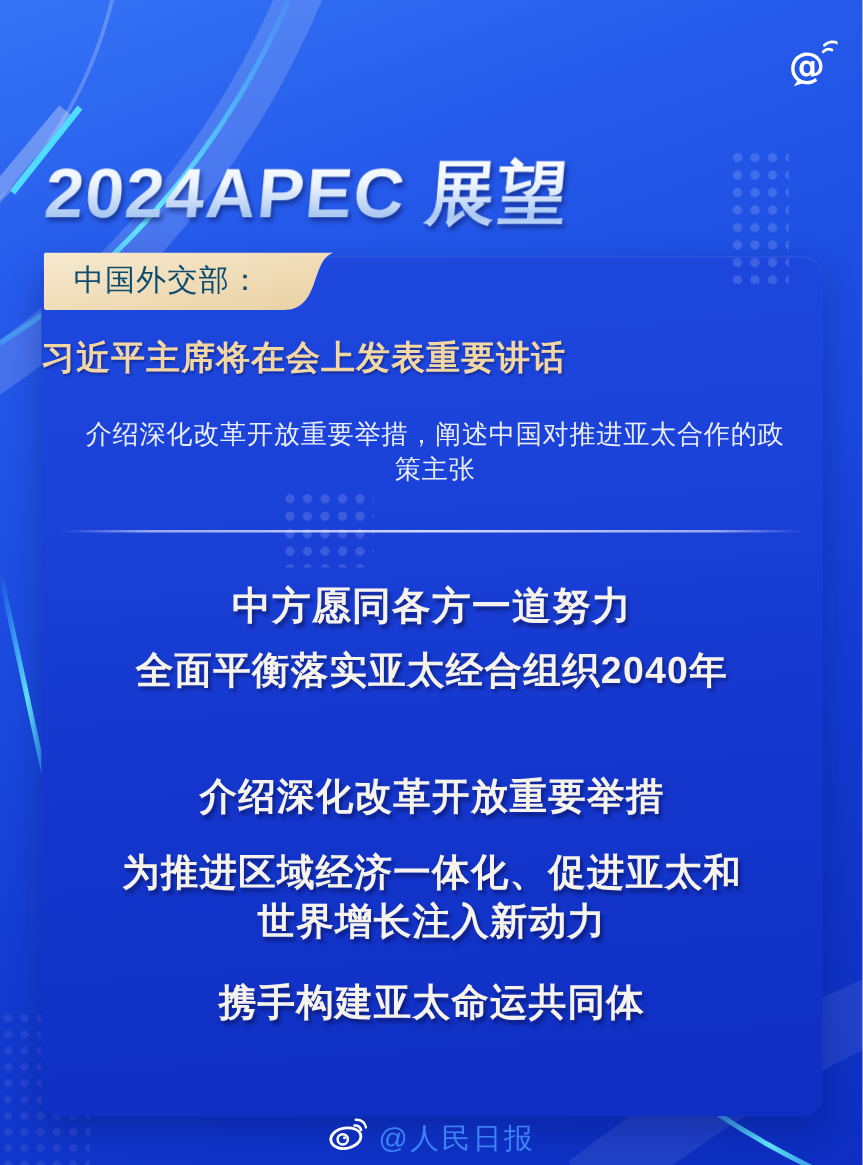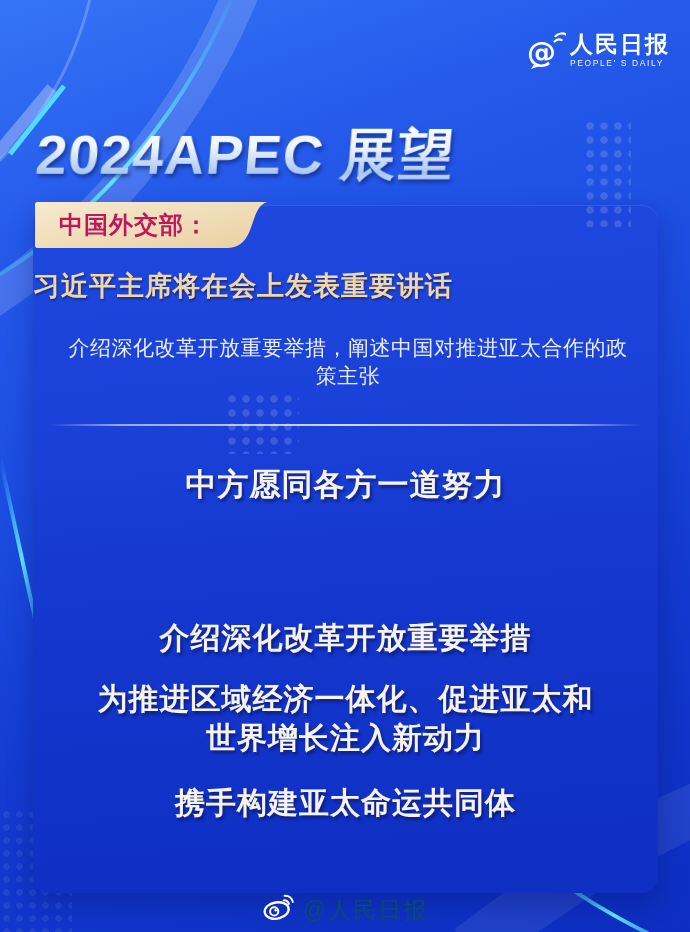--- a/index.html
+++ b/index.html
@@ -32,21 +32,21 @@
     border-radius:16px;
     background:linear-gradient(176deg,#1e48de 0%,#1a41d8 30%,#1436cc 60%,#0f2fc2 100%);
     box-shadow:inset 0 1px 0 rgba(255,255,255,.10),0 10px 26px rgba(0,12,90,.30);
   }
   
   .badge{position:absolute;left:35px;top:202px;width:232px;height:46px;z-index:5;}
   .badge svg{position:absolute;left:0;top:0;}
   .badge-label{
     position:relative;z-index:2;display:block;
     padding-left:24px;line-height:46px;
-    font-size:24px;font-weight:bold;color:#be185d;letter-spacing:1px;
+    font-size:24px;font-weight:normal;color:#0c4a6e;letter-spacing:1px;
   }
   
   .headline{
     position:absolute;left:0;top:63px;width:100%;text-align:left;
     font-size:27px;font-weight:bold;color:#f3d7a2;letter-spacing:1px;
     text-shadow:1px 2px 2px rgba(10,15,70,.45);
   }
   .description{
     position:absolute;left:27px;top:129px;width:576px;
     font-size:21px;line-height:1.33;color:#e9edfb;letter-spacing:.5px;text-align:center;
@@ -69,21 +69,21 @@
   .dots-faint{
     position:absolute;
     background-image:radial-gradient(rgba(255,255,255,.07) 3px,rgba(255,255,255,0) 3.6px);
     background-size:13px 13px;
   }
   
   .footer{
     position:absolute;left:0;top:888px;width:100%;height:44px;
     display:flex;align-items:center;justify-content:center;gap:9px;
   }
-  .footer-handle{font-size:23px;color:#0c4a6e;letter-spacing:2px;}
+  .footer-handle{font-size:23px;color:#3b82f6;letter-spacing:2px;}
 </style>
 </head>
 <body>
 
 <svg id="bg-decor" viewBox="0 0 690 932">
   <defs>
     <linearGradient id="cyGrad" x1="0" y1="1" x2="1" y2="0">
       <stop offset="0" stop-color="#39d6ff" stop-opacity="0"></stop>
       <stop offset="0.5" stop-color="#66ecff"></stop>
       <stop offset="1" stop-color="#39d6ff" stop-opacity="0"></stop>
@@ -112,44 +112,41 @@
 
 <div class="brand">
   <span>
     <svg width="40" height="38" viewBox="0 0 40 38">
       <text x="1" y="30" font-size="29" font-weight="bold" fill="#ffffff" font-family="'DejaVu Sans',sans-serif">@</text>
       <path d="M28.5 9.5 C30.4 7.4 33.2 6.9 35.6 8.0" stroke="#fff" stroke-width="2.2" fill="none" stroke-linecap="round"></path>
       <path d="M29.5 4.2 C32.6 1.0 37.4 0.6 40.4 2.8" stroke="#fff" stroke-width="2.2" fill="none" stroke-linecap="round"></path>
       <path d="M9 31 L5 37 L14 34 Z" fill="#fff"></path>
     </svg>
   </span>
-  <span style="display:flex;flex-direction:column;">
-    <span class="brand-cn">人民日报</span>
-    <span class="brand-en">PEOPLE' S DAILY</span>
-  </span>
 </div>
 
 <div class="main-title">2024APEC 展望</div>
 
 <div class="card">
 
   <div class="dots" style="left:550px;top:-86px;width:48px;height:108px;"></div>
 
   <div class="headline">习近平主席将在会上发表重要讲话</div>
 
   <div class="description">介绍深化改革开放重要举措，阐述中国对推进亚太合作的政策主张</div>
 
   <div class="dots" style="left:192px;top:187px;width:74px;height:62px;"></div>
   <div class="divider"></div>
 
   <div class="stmt" style="top:260px;font-size:31px;">
     <div>中方愿同各方一道努力</div>
   </div>
 
   <div class="stmt" style="top:312px;">
+    <div>全面平衡落实亚太经合组织2040年</div>
   </div>
 
   <div class="stmt" style="top:413px;">
     <div>介绍深化改革开放重要举措</div>
   </div>
 
   <div class="stmt" style="top:578px;">
     <div>携手构建亚太命运共同体</div>
   </div>
 

